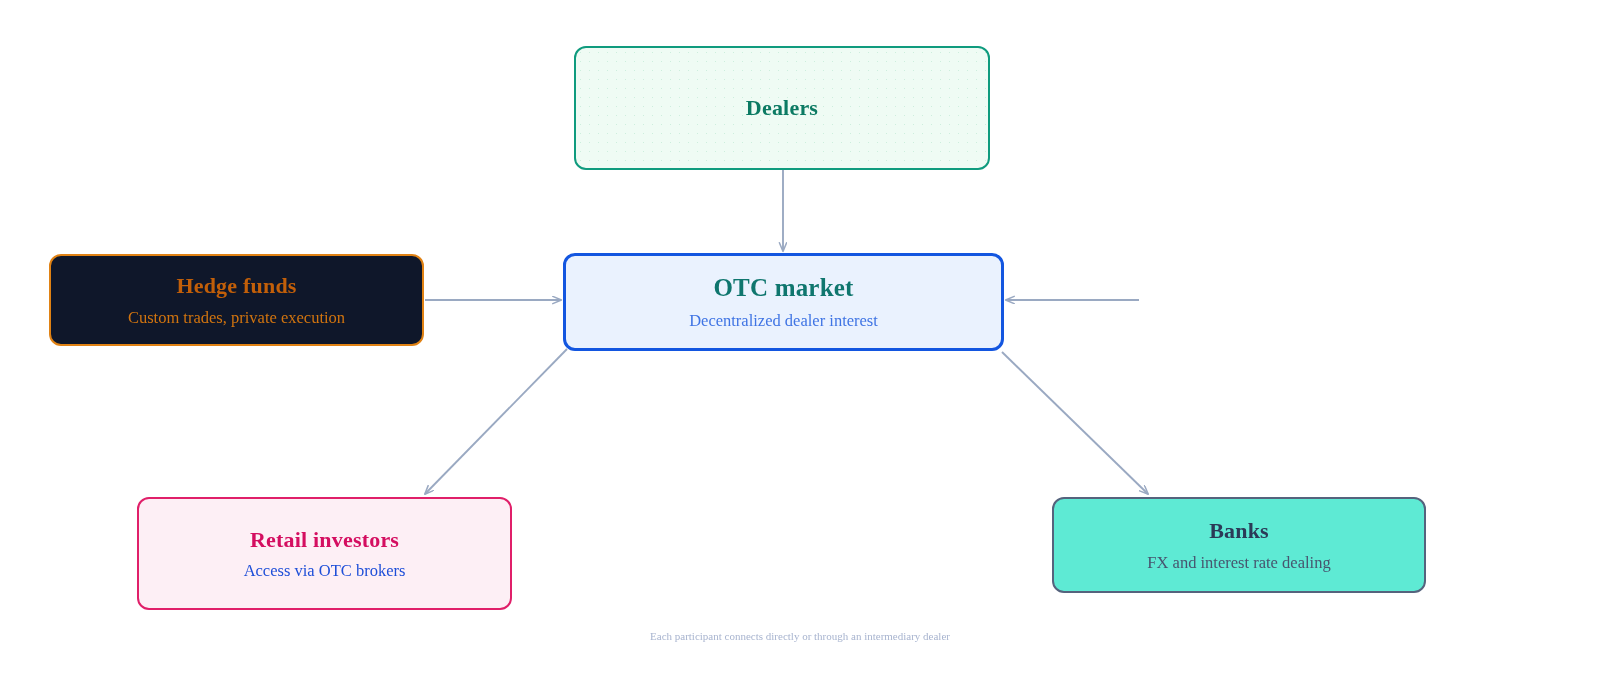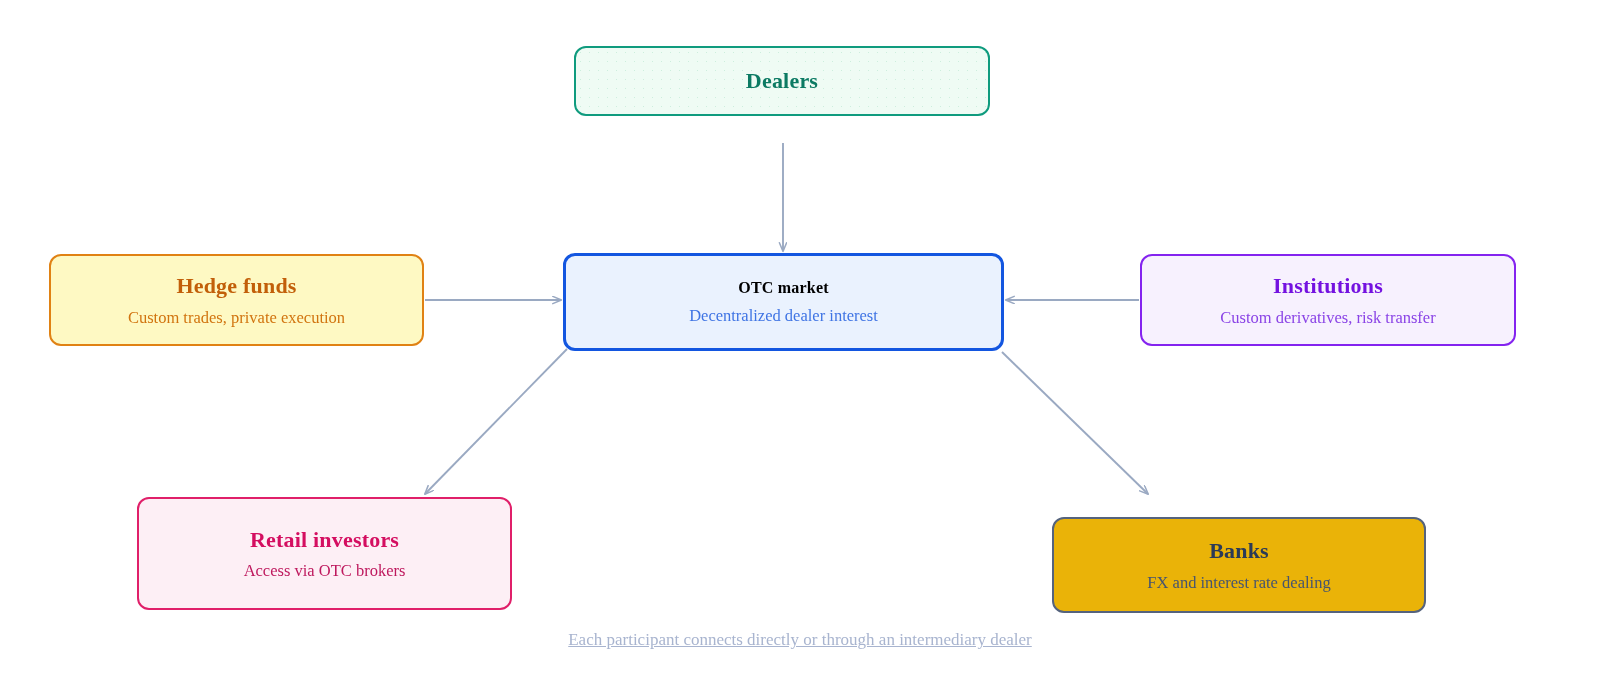--- a/index.html
+++ b/index.html
@@ -48,80 +48,78 @@
   .node-subtitle {
     font-weight: normal;
     font-size: 16.5px;
     line-height: 1.3;
     margin-top: 7px;
     white-space: nowrap;
   }
 
   
   #node-dealers {
-    left: 574px; top: 46px; width: 416px; height: 70px;
+    left: 574px; top: 46px; width: 416px; height: 124px;
     border-color: #0f9b7e;
     background-color: #effbf4;
     background-image: radial-gradient(#cdeedd 0.9px, transparent 1px);
     background-size: 9px 9px;
   }
   #node-dealers .node-title { color: #0c7a63; }
   #node-dealers .node-subtitle { color: #128a6f; }
 
   #node-otc {
     left: 563px; top: 253px; width: 441px; height: 98px;
     border-color: #1356e0;
     background-color: #eaf2fe;
     border-width: 3px;
   }
-  #node-otc .node-title { color: #000000; font-size: 16px; }
+  #node-otc .node-title { color: #0f766e; font-size: 25px; }
   #node-otc .node-subtitle { color: #3f74e4; }
 
   #node-hedge {
     left: 49px; top: 254px; width: 375px; height: 92px;
     border-color: #e08214;
-    background-color: #fef9c3;
+    background-color: #0f172a;
   }
   #node-hedge .node-title { color: #c25f09; }
   #node-hedge .node-subtitle { color: #d1740f; }
 
   #node-institutions {
     left: 1140px; top: 254px; width: 376px; height: 92px;
     border-color: #8423ef;
     background-color: #f7f1fe;
   }
   #node-institutions .node-title { color: #7412e0; }
   #node-institutions .node-subtitle { color: #8a43e6; }
 
   #node-retail {
     left: 137px; top: 497px; width: 375px; height: 113px;
     border-color: #e01f69;
     background-color: #fdeff5;
   }
   #node-retail .node-title { color: #d40e60; }
-  #node-retail .node-subtitle { color: #be185d; }
+  #node-retail .node-subtitle { color: #1d4ed8; }
 
   #node-banks {
     left: 1052px; top: 497px; width: 374px; height: 96px;
     border-color: #55637d;
-    background-color: #eab308;
-    margin-top: 20px;
+    background-color: #5eead4;
   }
   #node-banks .node-title { color: #2b3a57; }
   #node-banks .node-subtitle { color: #47556f; text-align: center; }
 
   #caption {
     position: absolute;
     left: 0;
     top: 630px;
     width: 1600px;
     text-align: center;
-    font-size: 17px;
+    font-size: 11px;
     color: #a8b4cf;
-    text-decoration: underline;
   }
 </style>
 </head>
 <body>
 
 <div id="canvas">
 
   <svg id="edge-layer" viewBox="0 0 1600 695" width="1600" height="695">
     <defs>
       <marker id="arrowhead" markerWidth="11" markerHeight="11" refX="9.2" refY="4.2" orient="auto" markerUnits="userSpaceOnUse">
@@ -147,24 +145,20 @@
   <div class="node" id="node-otc">
     <div class="node-title">OTC market</div>
     <div class="node-subtitle">Decentralized dealer interest</div>
   </div>
 
   <div class="node" id="node-hedge">
     <div class="node-title">Hedge funds</div>
     <div class="node-subtitle">Custom trades, private execution</div>
   </div>
 
-  <div class="node" id="node-institutions">
-    <div class="node-title">Institutions</div>
-    <div class="node-subtitle">Custom derivatives, risk transfer</div>
-  </div>
 
   <div class="node" id="node-retail">
     <div class="node-title">Retail investors</div>
     <div class="node-subtitle">Access via OTC brokers</div>
   </div>
 
   <div class="node" id="node-banks">
     <div class="node-title">Banks</div>
     <div class="node-subtitle">FX and interest rate dealing</div>
   </div>

